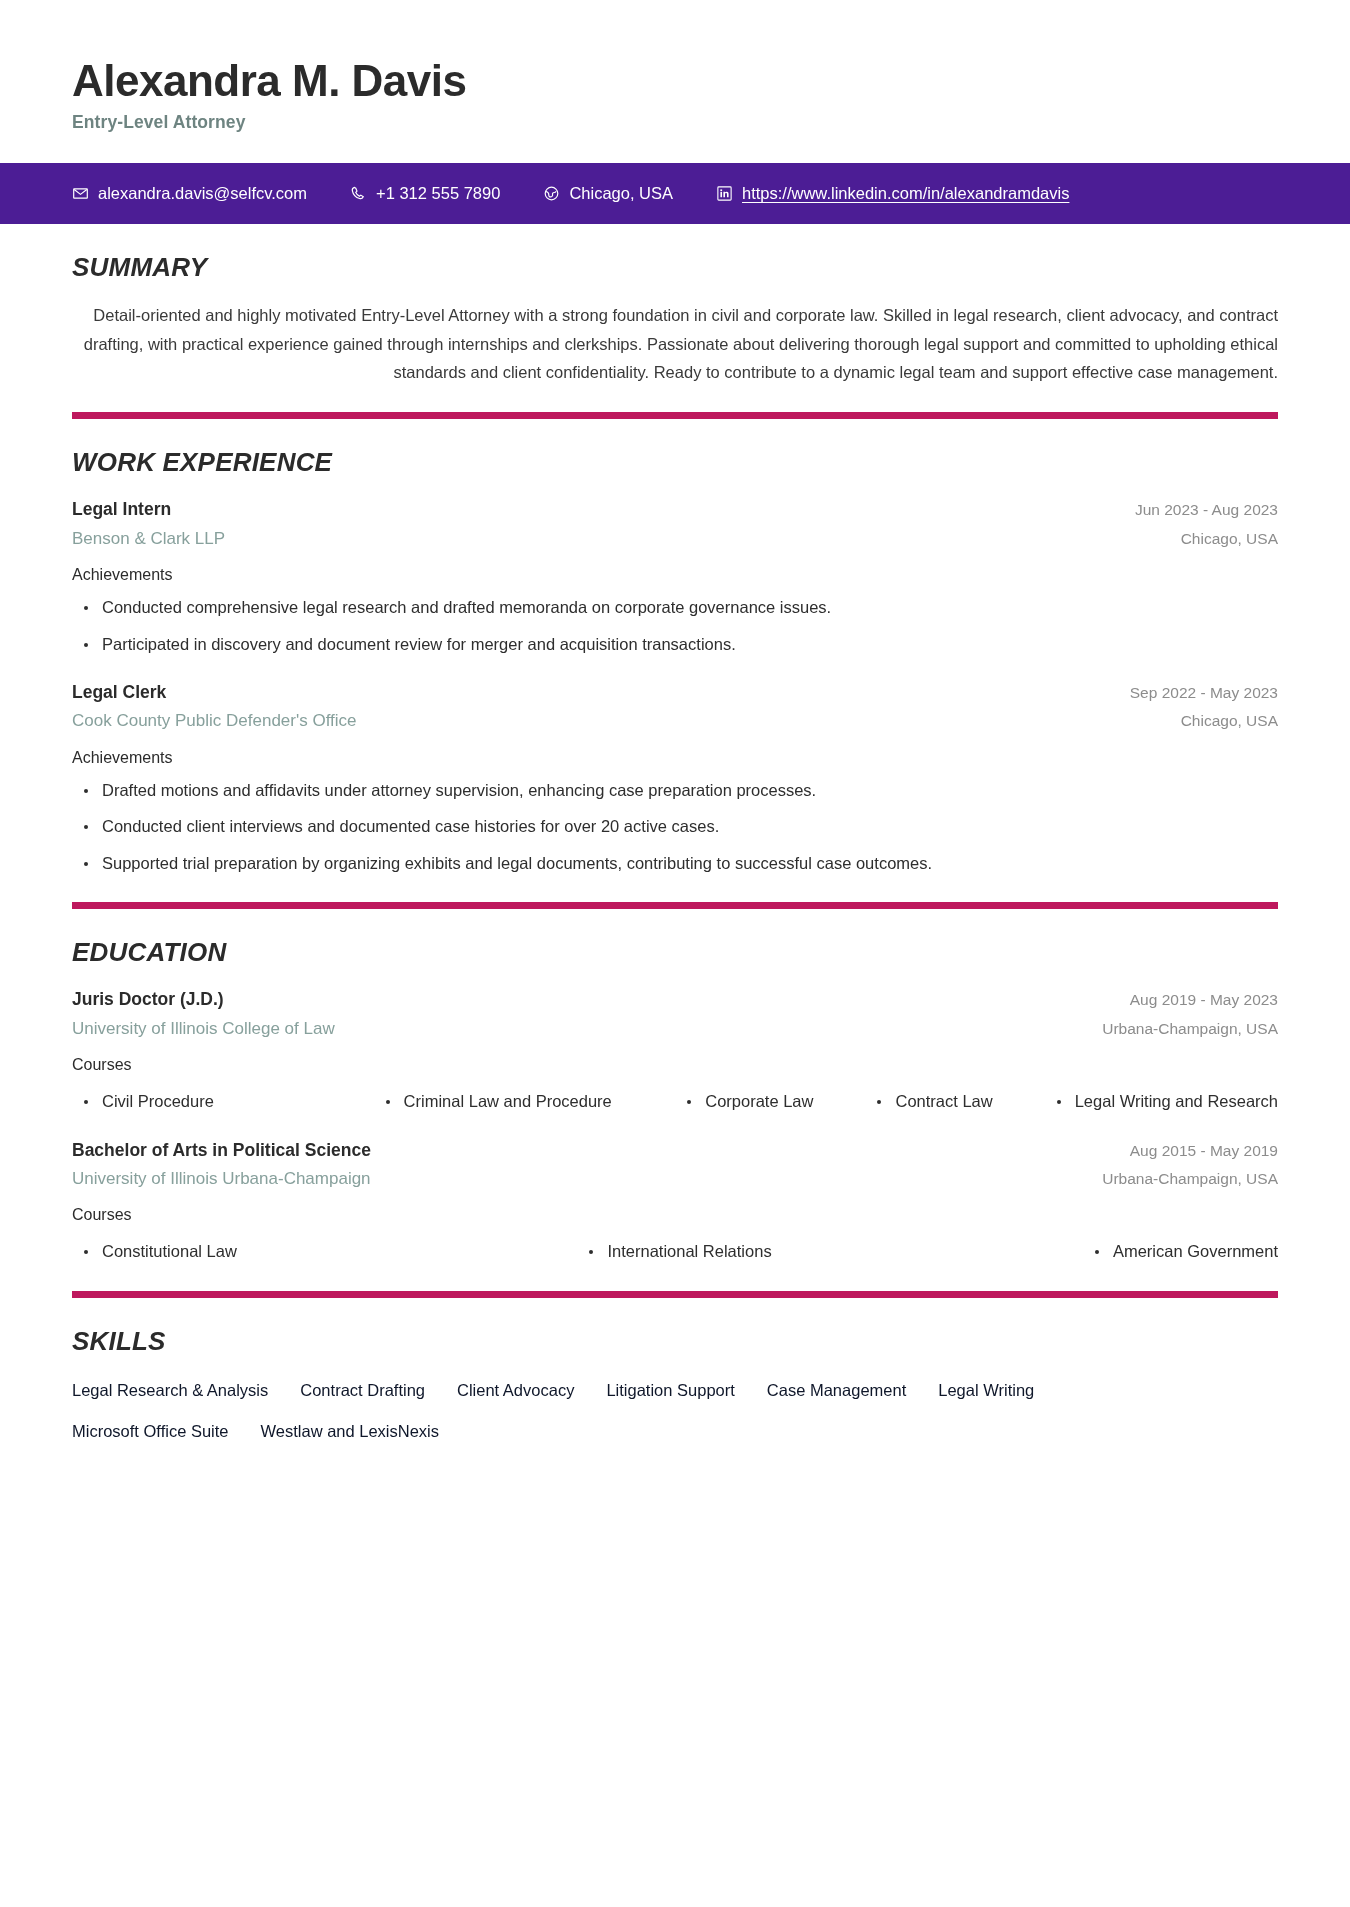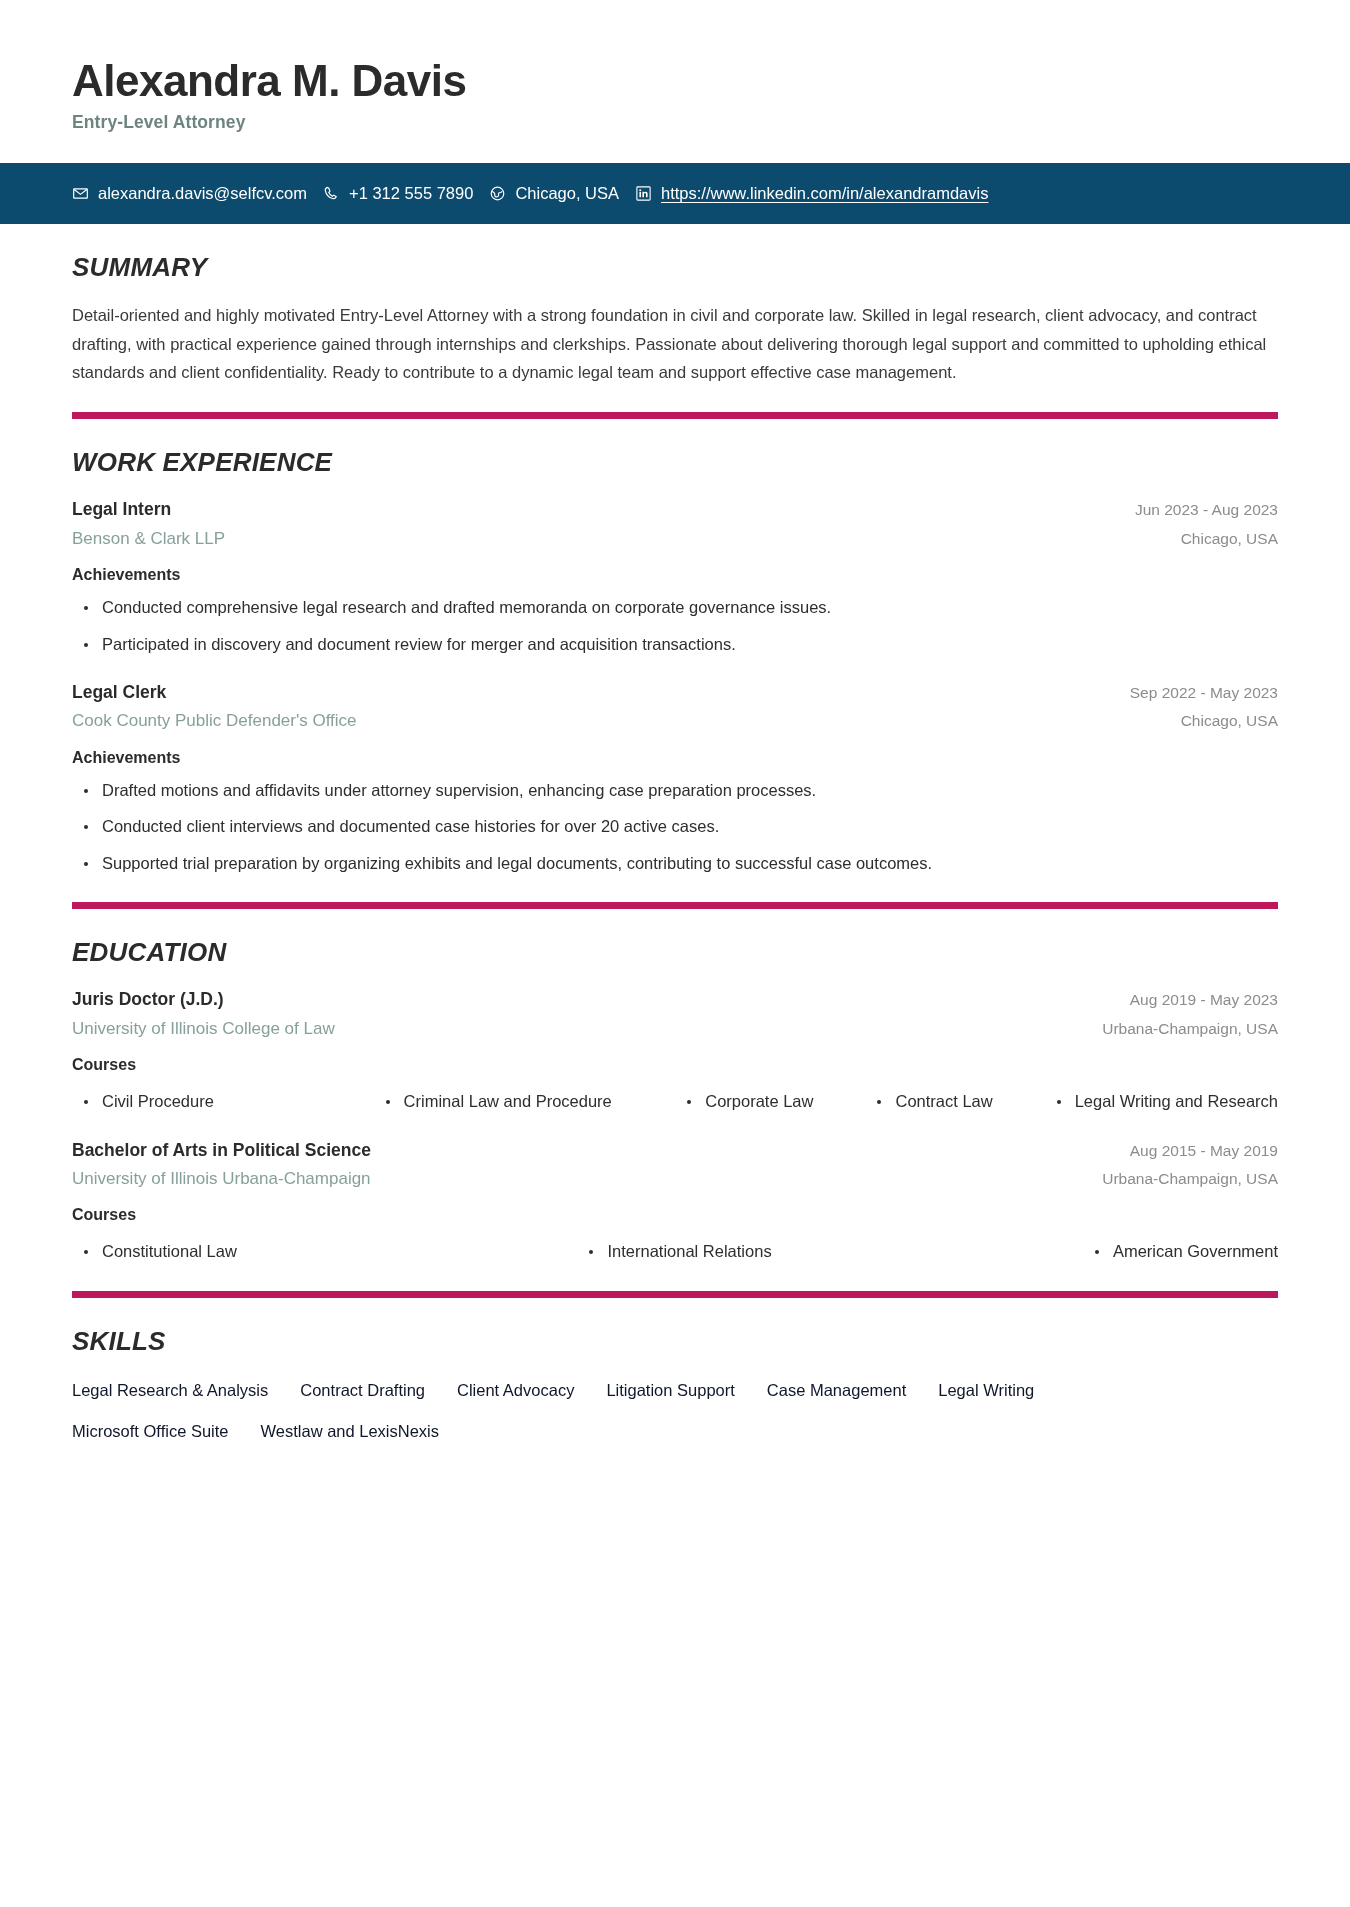--- a/index.html
+++ b/index.html
@@ -39,27 +39,27 @@
   .job-title {
     margin-top: 7px;
     font-size: 17.5px;
     font-weight: 700;
     color: #6e8481;
     letter-spacing: 0.1px;
   }
 
   
   .contact-bar {
-    background: #0c4a6e;
+    background: #4c1d95;
     color: #ffffff;
     padding: 19px 72px;
     display: flex;
     flex-wrap: wrap;
     align-items: center;
-    gap: 0 16px;
+    gap: 0 43px;
   }
 
   .contact-item {
     display: flex;
     align-items: center;
     gap: 9px;
     font-size: 16.5px;
     line-height: 1.4;
     color: #ffffff;
     white-space: nowrap;
@@ -101,21 +101,21 @@
     letter-spacing: 0.2px;
     color: #2b2b2b;
     margin-bottom: 18px;
     font-style: italic;
   }
 
   .summary-text {
     font-size: 16.5px;
     line-height: 1.72;
     color: #3a3a3a;
-    text-align: left;
+    text-align: right;
   }
 
   
   .entry { margin-bottom: 22px; }
   .entry:last-child { margin-bottom: 6px; }
 
   .entry-row {
     display: flex;
     justify-content: space-between;
     align-items: baseline;
@@ -140,21 +140,21 @@
     color: #8c8c8c;
     text-align: right;
     white-space: nowrap;
     line-height: 1.5;
   }
 
   .entry-meta.loc { margin-top: 4px; }
 
   .sub-label {
     font-size: 16px;
-    font-weight: 700;
+    font-weight: 400;
     color: #2b2b2b;
     margin-top: 14px;
     margin-bottom: 4px;
   }
 
   ul.bullets {
     list-style: none;
     margin: 0;
     padding: 0;
   }

